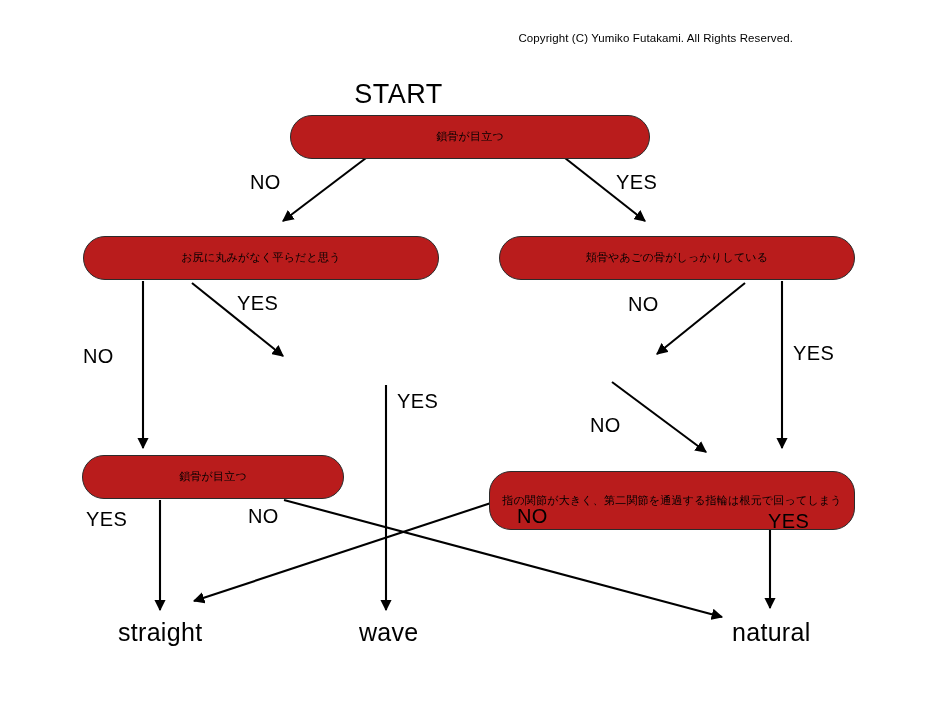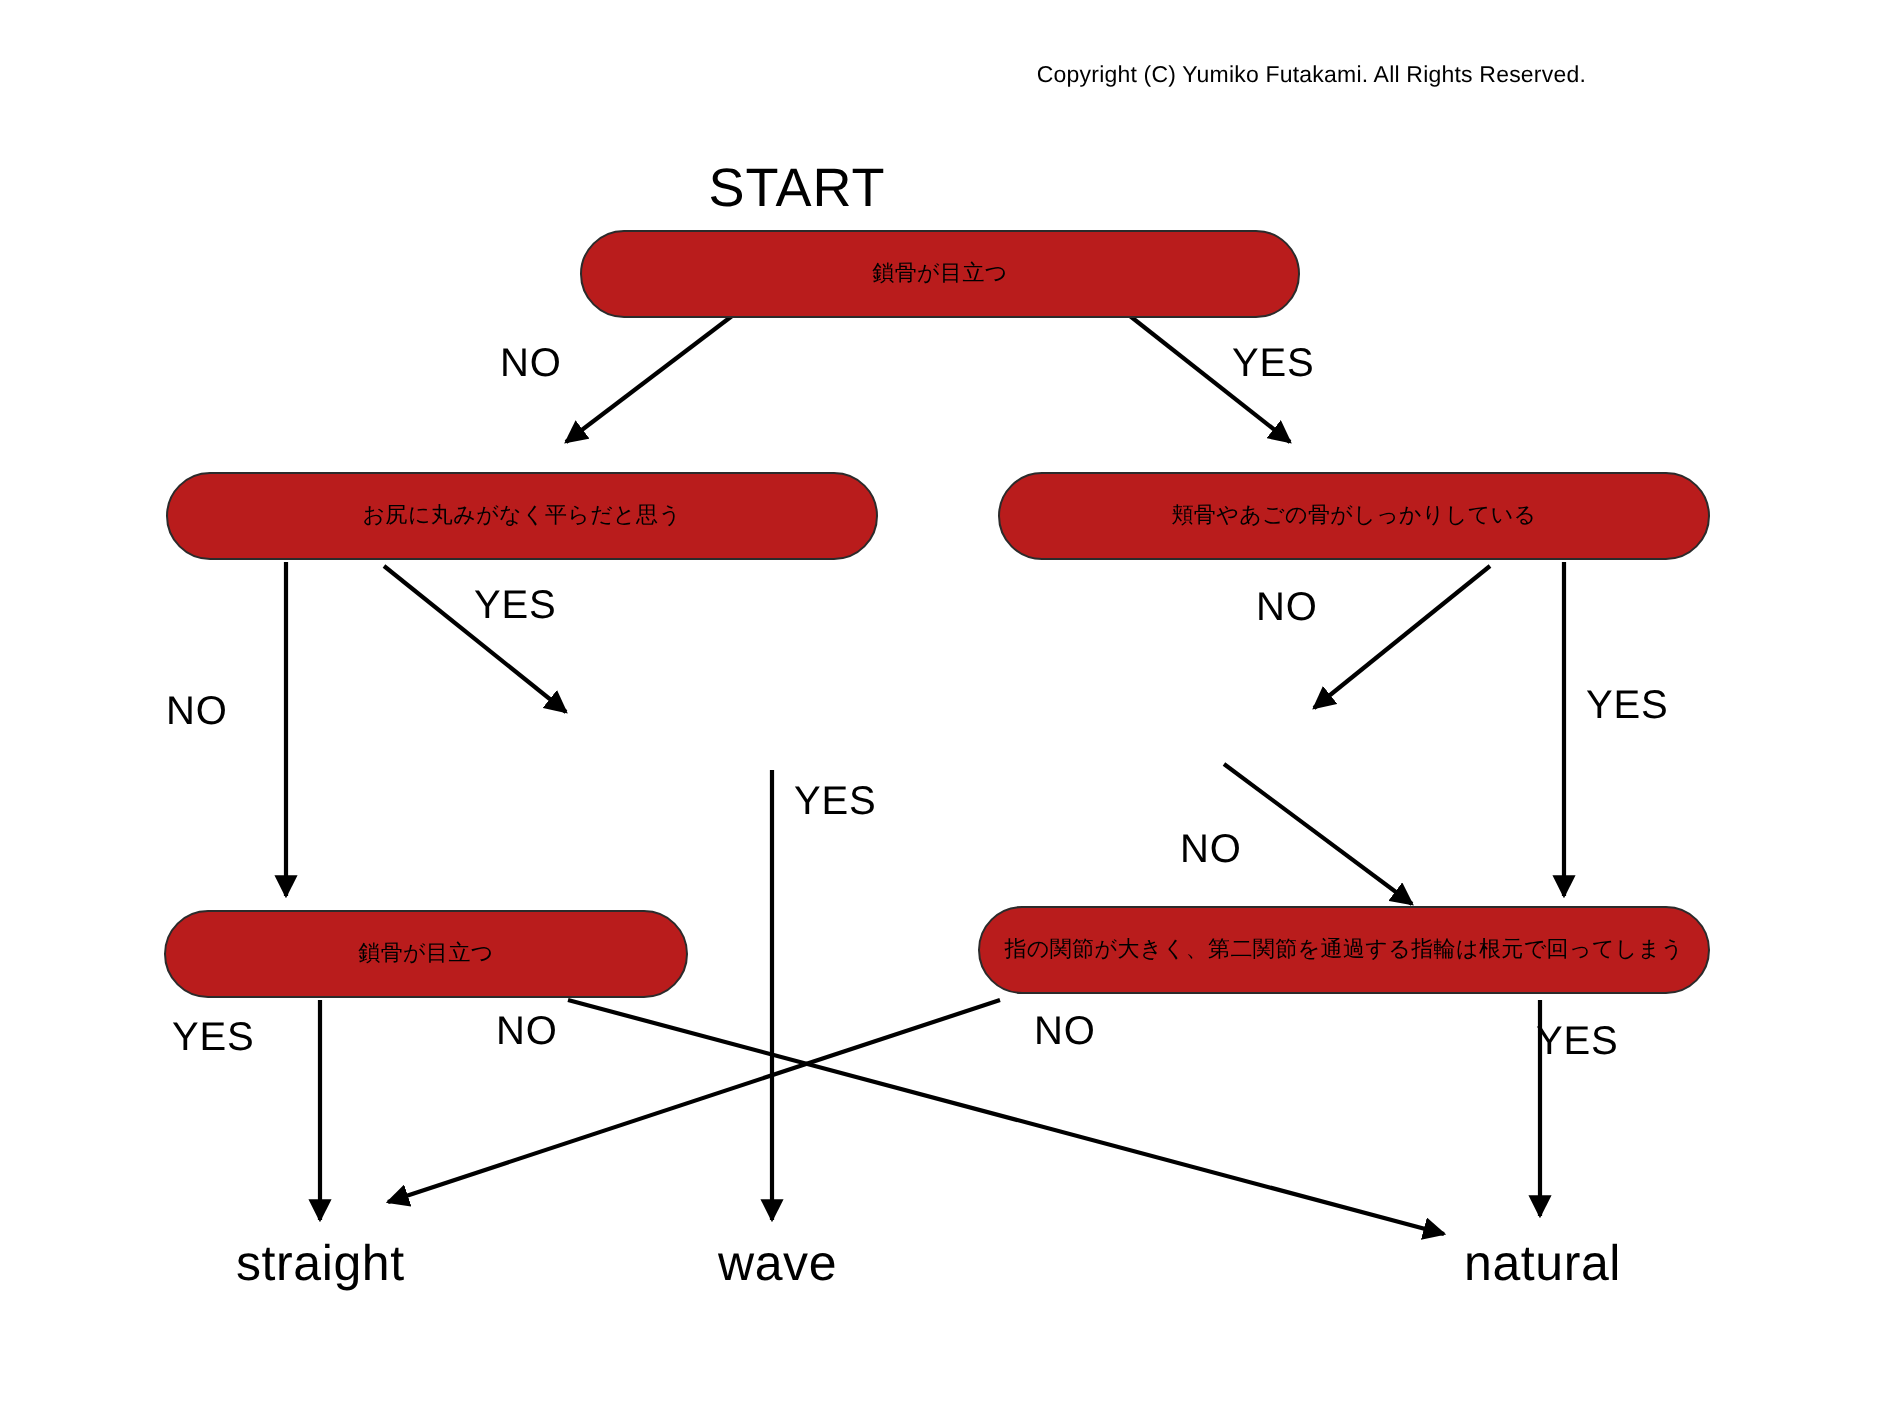--- a/index.html
+++ b/index.html
@@ -122,21 +122,21 @@
 
   <div class="node" style="left:499px; top:236px; width:356px; height:44px;">
     <span class="node-text">頬骨やあごの骨がしっかりしている</span>
   </div>
 
 
   <div class="node" style="left:82px; top:455px; width:262px; height:44px;">
     <span class="node-text">鎖骨が目立つ</span>
   </div>
 
-  <div class="node" style="left:489px; top:453px; width:366px; height:44px;">
+  <div class="node" style="left:489px; top:471px; width:366px; height:59px;">
     <span class="node-text">指の関節が大きく、第二関節を通過する指輪は根元で回ってしまう</span>
   </div>
 
   <div class="edge-label" style="left:250px; top:171px;">NO</div>
   <div class="edge-label" style="left:616px; top:171px;">YES</div>
 
   <div class="edge-label" style="left:237px; top:292px;">YES</div>
   <div class="edge-label" style="left:83px; top:345px;">NO</div>
 
   <div class="edge-label" style="left:628px; top:293px;">NO</div>

